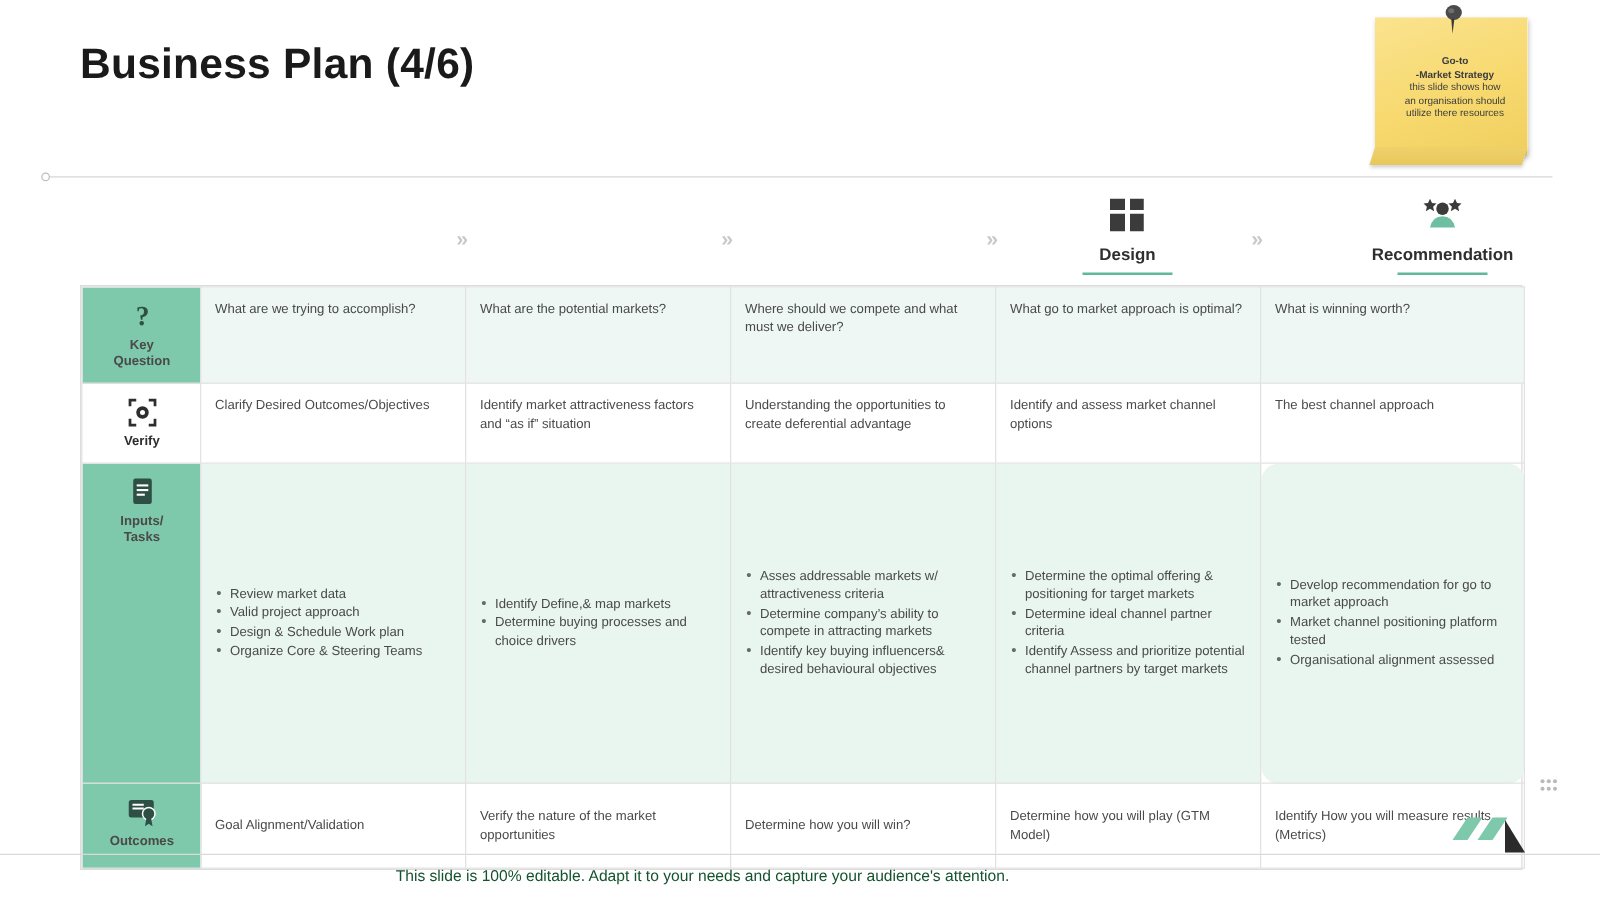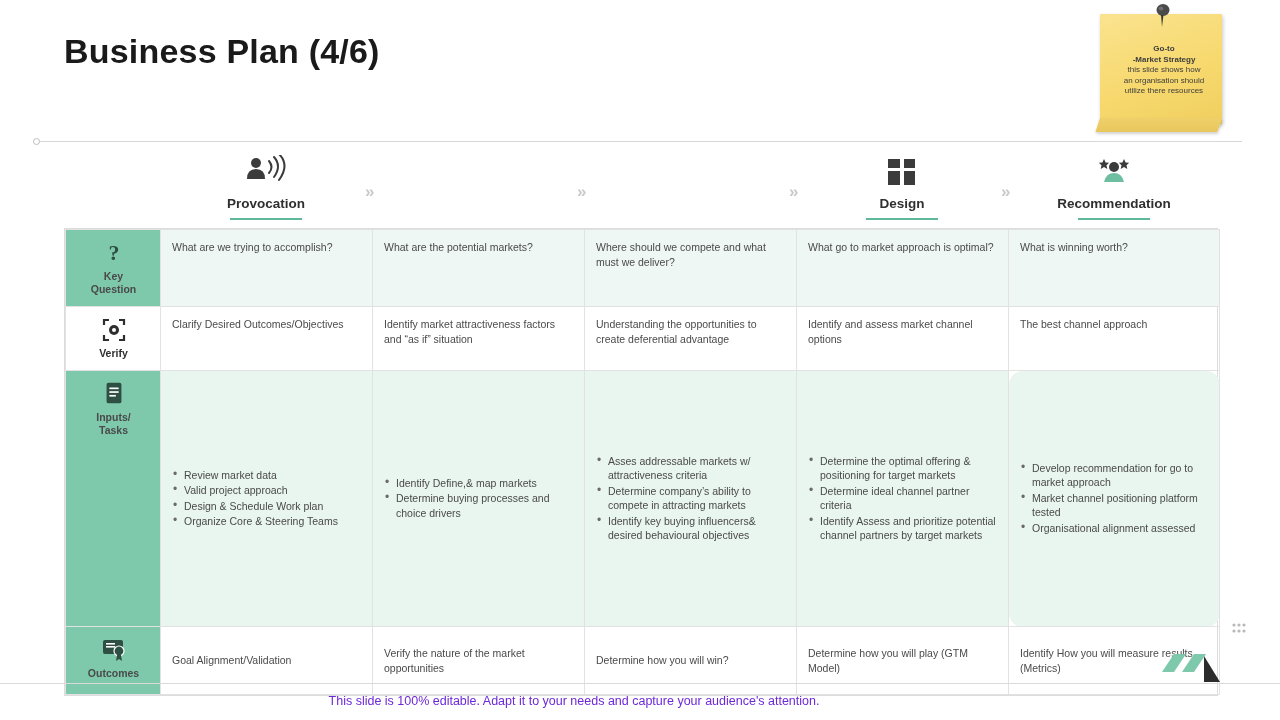--- a/index.html
+++ b/index.html
@@ -159,25 +159,25 @@
 
   
   .footer-rule {
     position: absolute;
     left: 0; top: 683px;
     width: 1280px; height: 1px;
     background: #d9d9d9;
   }
   .footer-note {
     position: absolute;
-    left: 12px; top: 694px;
+    left: 0; top: 694px;
     width: 1124px;
     text-align: center;
     font-size: 12.5px;
-    color: #6d28d9;
+    color: #14532d;
   }
   .side-dots {
     position: absolute;
     left: 1231px; top: 622px;
     width: 16px; height: 14px;
   }
   .corner-arrow { position: absolute; left: 1160px; top: 650px; width: 72px; height: 36px; }
 </style>
 </head>
 <body>
@@ -197,34 +197,20 @@
   <div>this slide shows how</div>
   <div>an organisation should</div>
   <div>utilize there resources</div>
 </div>
 
 <div class="divider"></div>
 <div class="divider-dot"></div>
 
 <div class="col-headers">
 
-  <div class="col-head" style="left:0px;">
-    <div class="col-icon">
-      <svg width="46" height="34" viewBox="0 0 46 34">
-        <circle cx="13" cy="8" r="5" fill="#3b3b3b"></circle>
-        <path d="M4 24 q0-10 9-10 t9 10 z" fill="#3b3b3b"></path>
-        <circle cx="20" cy="10" r="2.4" fill="#ffffff"></circle>
-        <path d="M26 6 q5 6 0 12" stroke="#3b3b3b" stroke-width="2" fill="none" stroke-linecap="round"></path>
-        <path d="M31 2 q8 9 0 20" stroke="#3b3b3b" stroke-width="2" fill="none" stroke-linecap="round"></path>
-        <path d="M36 -1 q11 11 0 26" stroke="#3b3b3b" stroke-width="2" fill="none" stroke-linecap="round"></path>
-      </svg>
-    </div>
-    <div class="col-label">Provocation</div>
-    <div class="col-underline"></div>
-  </div>
 
   <div class="chevron" style="left:205px;">»</div>
 
 
   <div class="chevron" style="left:417px;">»</div>
 
 
   <div class="chevron" style="left:629px;">»</div>
 
   <div class="col-head" style="left:636px;">
@@ -235,21 +221,21 @@
         <rect x="3" y="15" width="12" height="14" fill="#3b3b3b"></rect>
         <rect x="19" y="15" width="11" height="14" fill="#3b3b3b"></rect>
       </svg>
     </div>
     <div class="col-label">Design</div>
     <div class="col-underline"></div>
   </div>
 
   <div class="chevron" style="left:841px;">»</div>
 
-  <div class="col-head" style="left:848px;text-align:center;">
+  <div class="col-head" style="left:888px;text-align:center;">
     <div class="col-icon">
       <svg width="44" height="34" viewBox="0 0 44 34">
         <circle cx="22" cy="12" r="5" fill="#3b3b3b"></circle>
         <path d="M12 27 q2-9 10-9 t10 9 z" fill="#6ebfa1"></path>
         <path d="M12 4 l1.6 3.4 3.6.4-2.7 2.5.8 3.6-3.3-1.9-3.3 1.9.8-3.6-2.7-2.5 3.6-.4z" fill="#3b3b3b"></path>
         <path d="M32 4 l1.6 3.4 3.6.4-2.7 2.5.8 3.6-3.3-1.9-3.3 1.9.8-3.6-2.7-2.5 3.6-.4z" fill="#3b3b3b"></path>
       </svg>
     </div>
     <div class="col-label">Recommendation</div>
     <div class="col-underline"></div>

